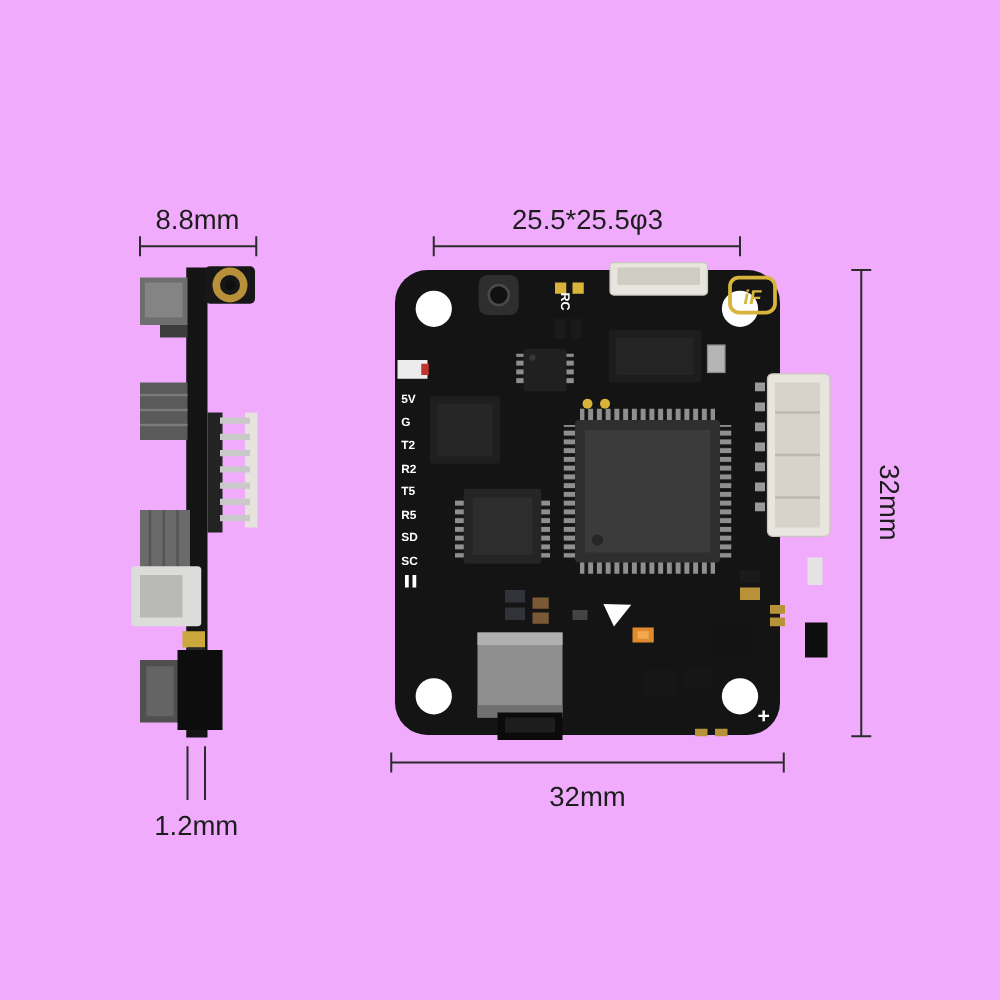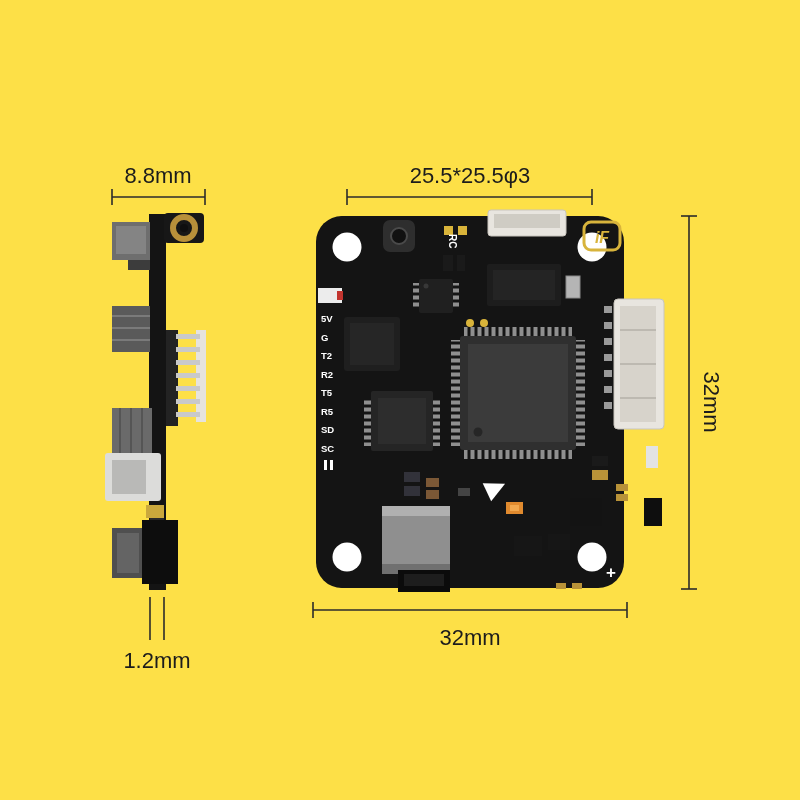--- a/index.html
+++ b/index.html
@@ -1,16 +1,16 @@
 <!DOCTYPE html>
 <html><head>
 <meta charset="utf-8">
 <style>
   html,body{margin:0;padding:0;background:#ffffff;}
-  .canvas{position:relative;width:800px;height:800px;background:#fde047;
+  .canvas{position:relative;width:800px;height:800px;background:#f0abfc;
           font-family:"Liberation Sans",sans-serif;overflow:hidden;}
   svg{display:block;}
   text{font-family:"Liberation Sans",sans-serif;}
   .dim{font-size:22px;fill:#1c1c1c;}
   .silk{fill:#ffffff;font-weight:bold;}
 </style>
 </head>
 <body>
 
 <div class="canvas">

